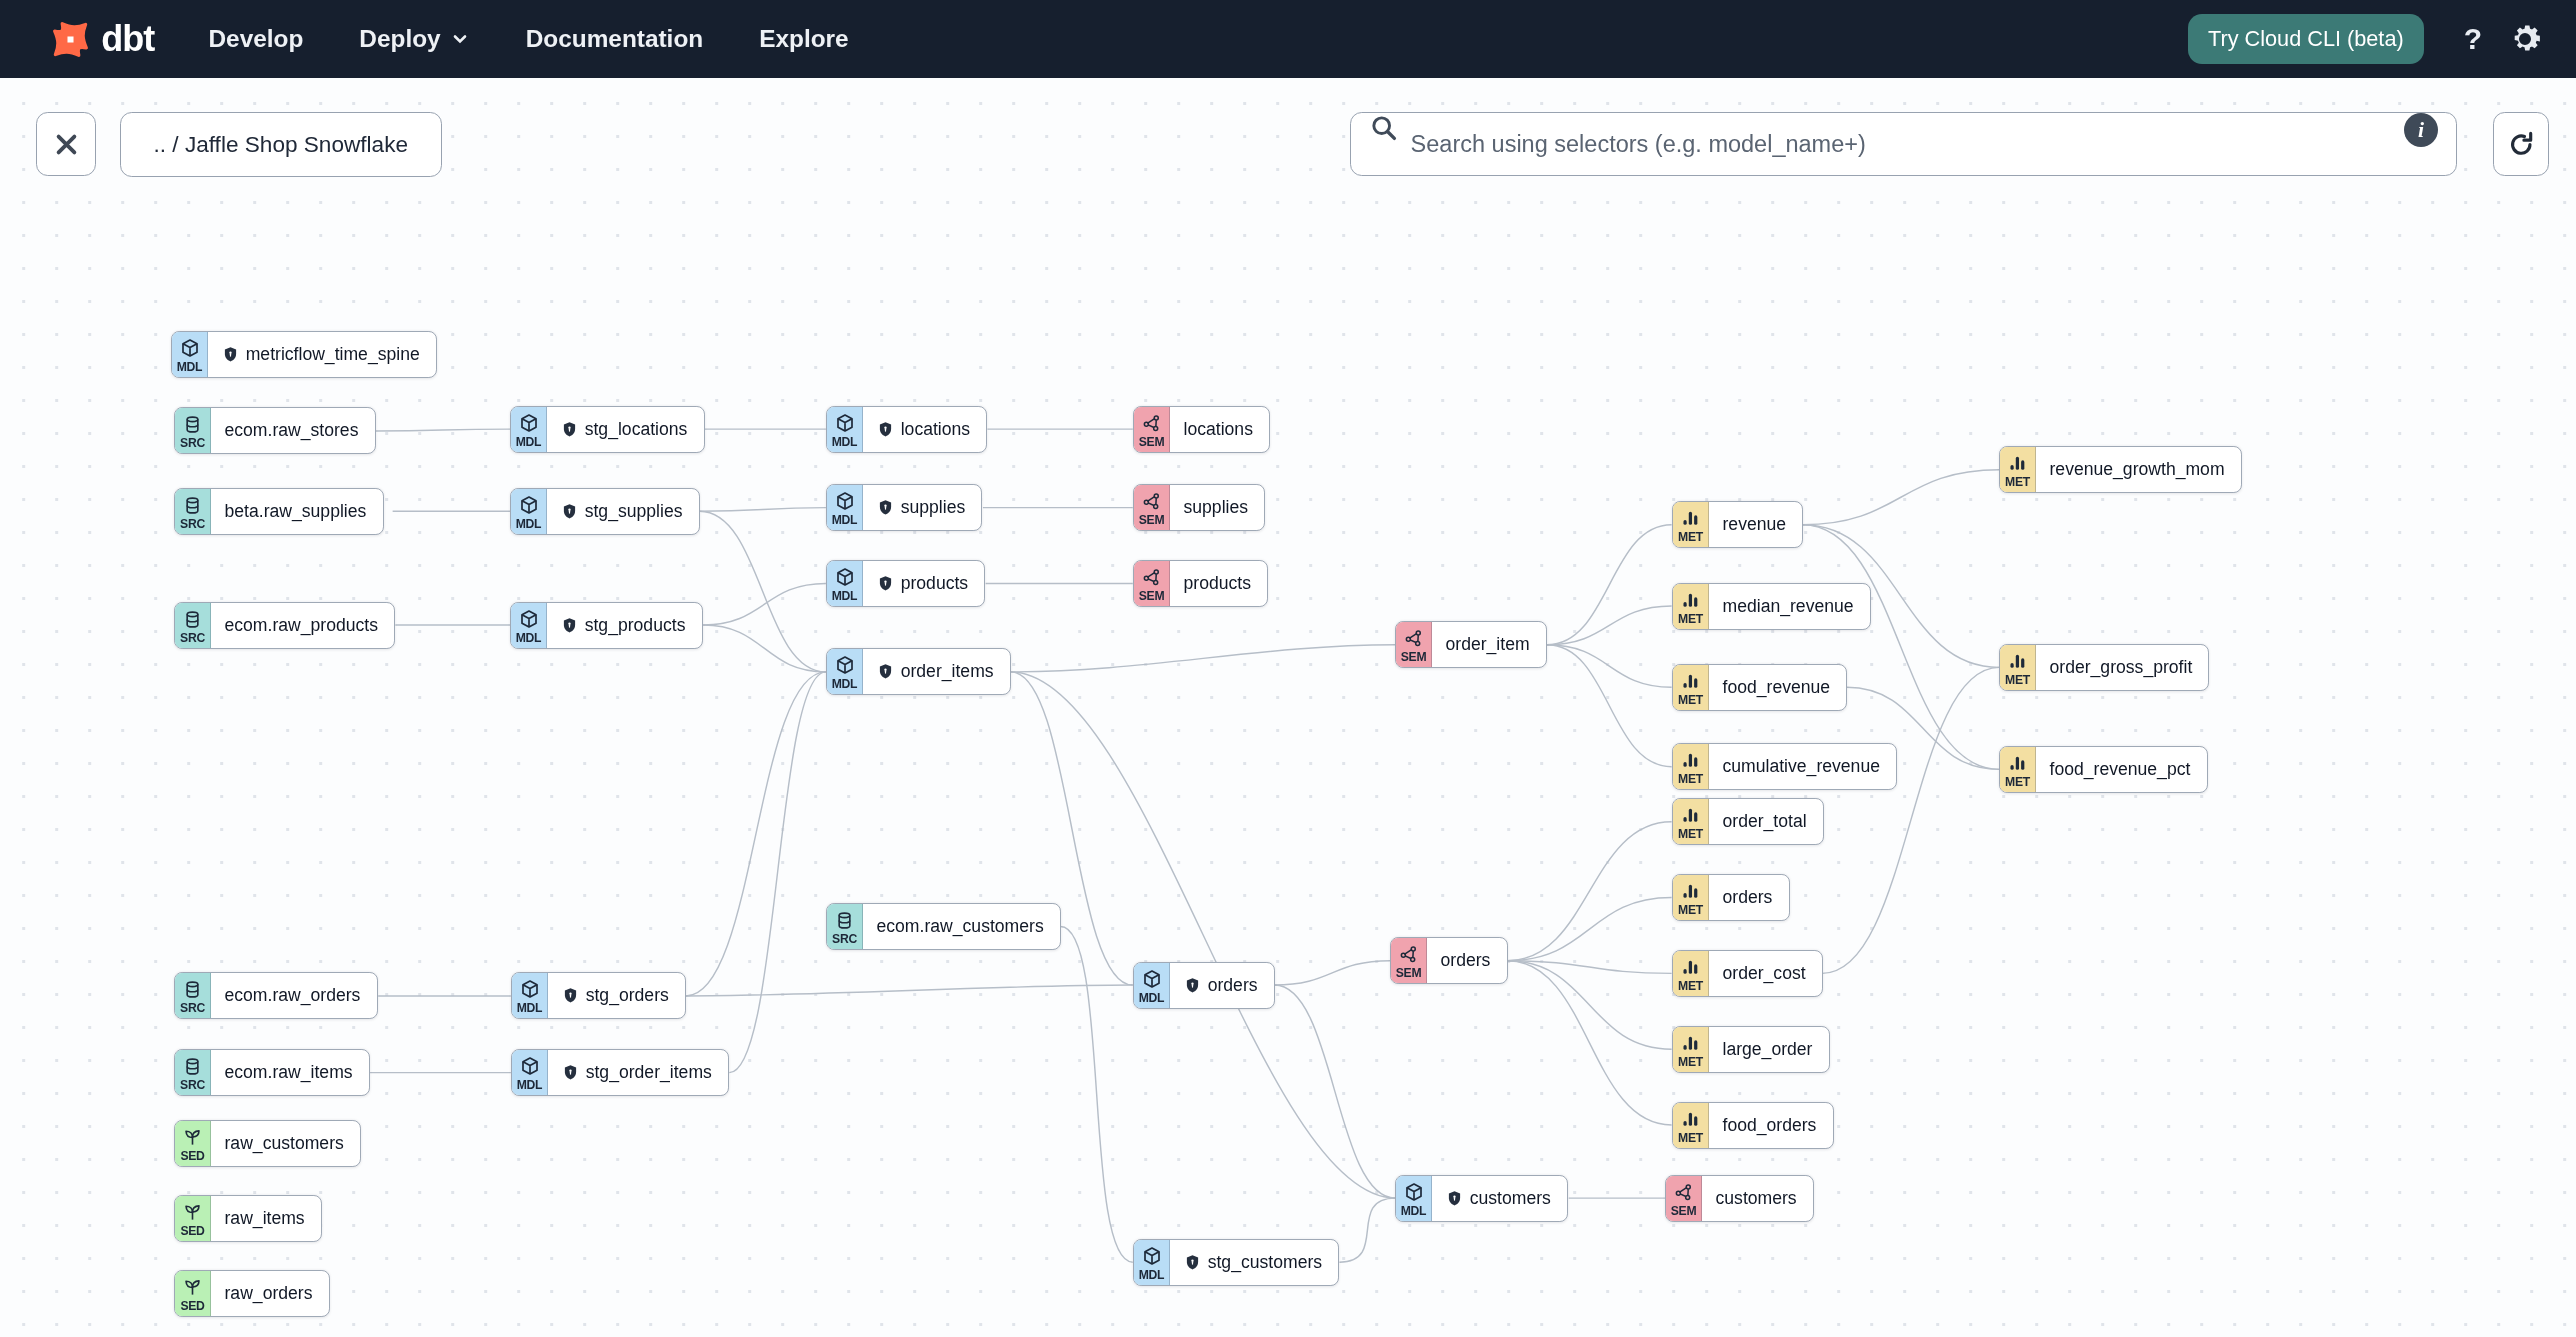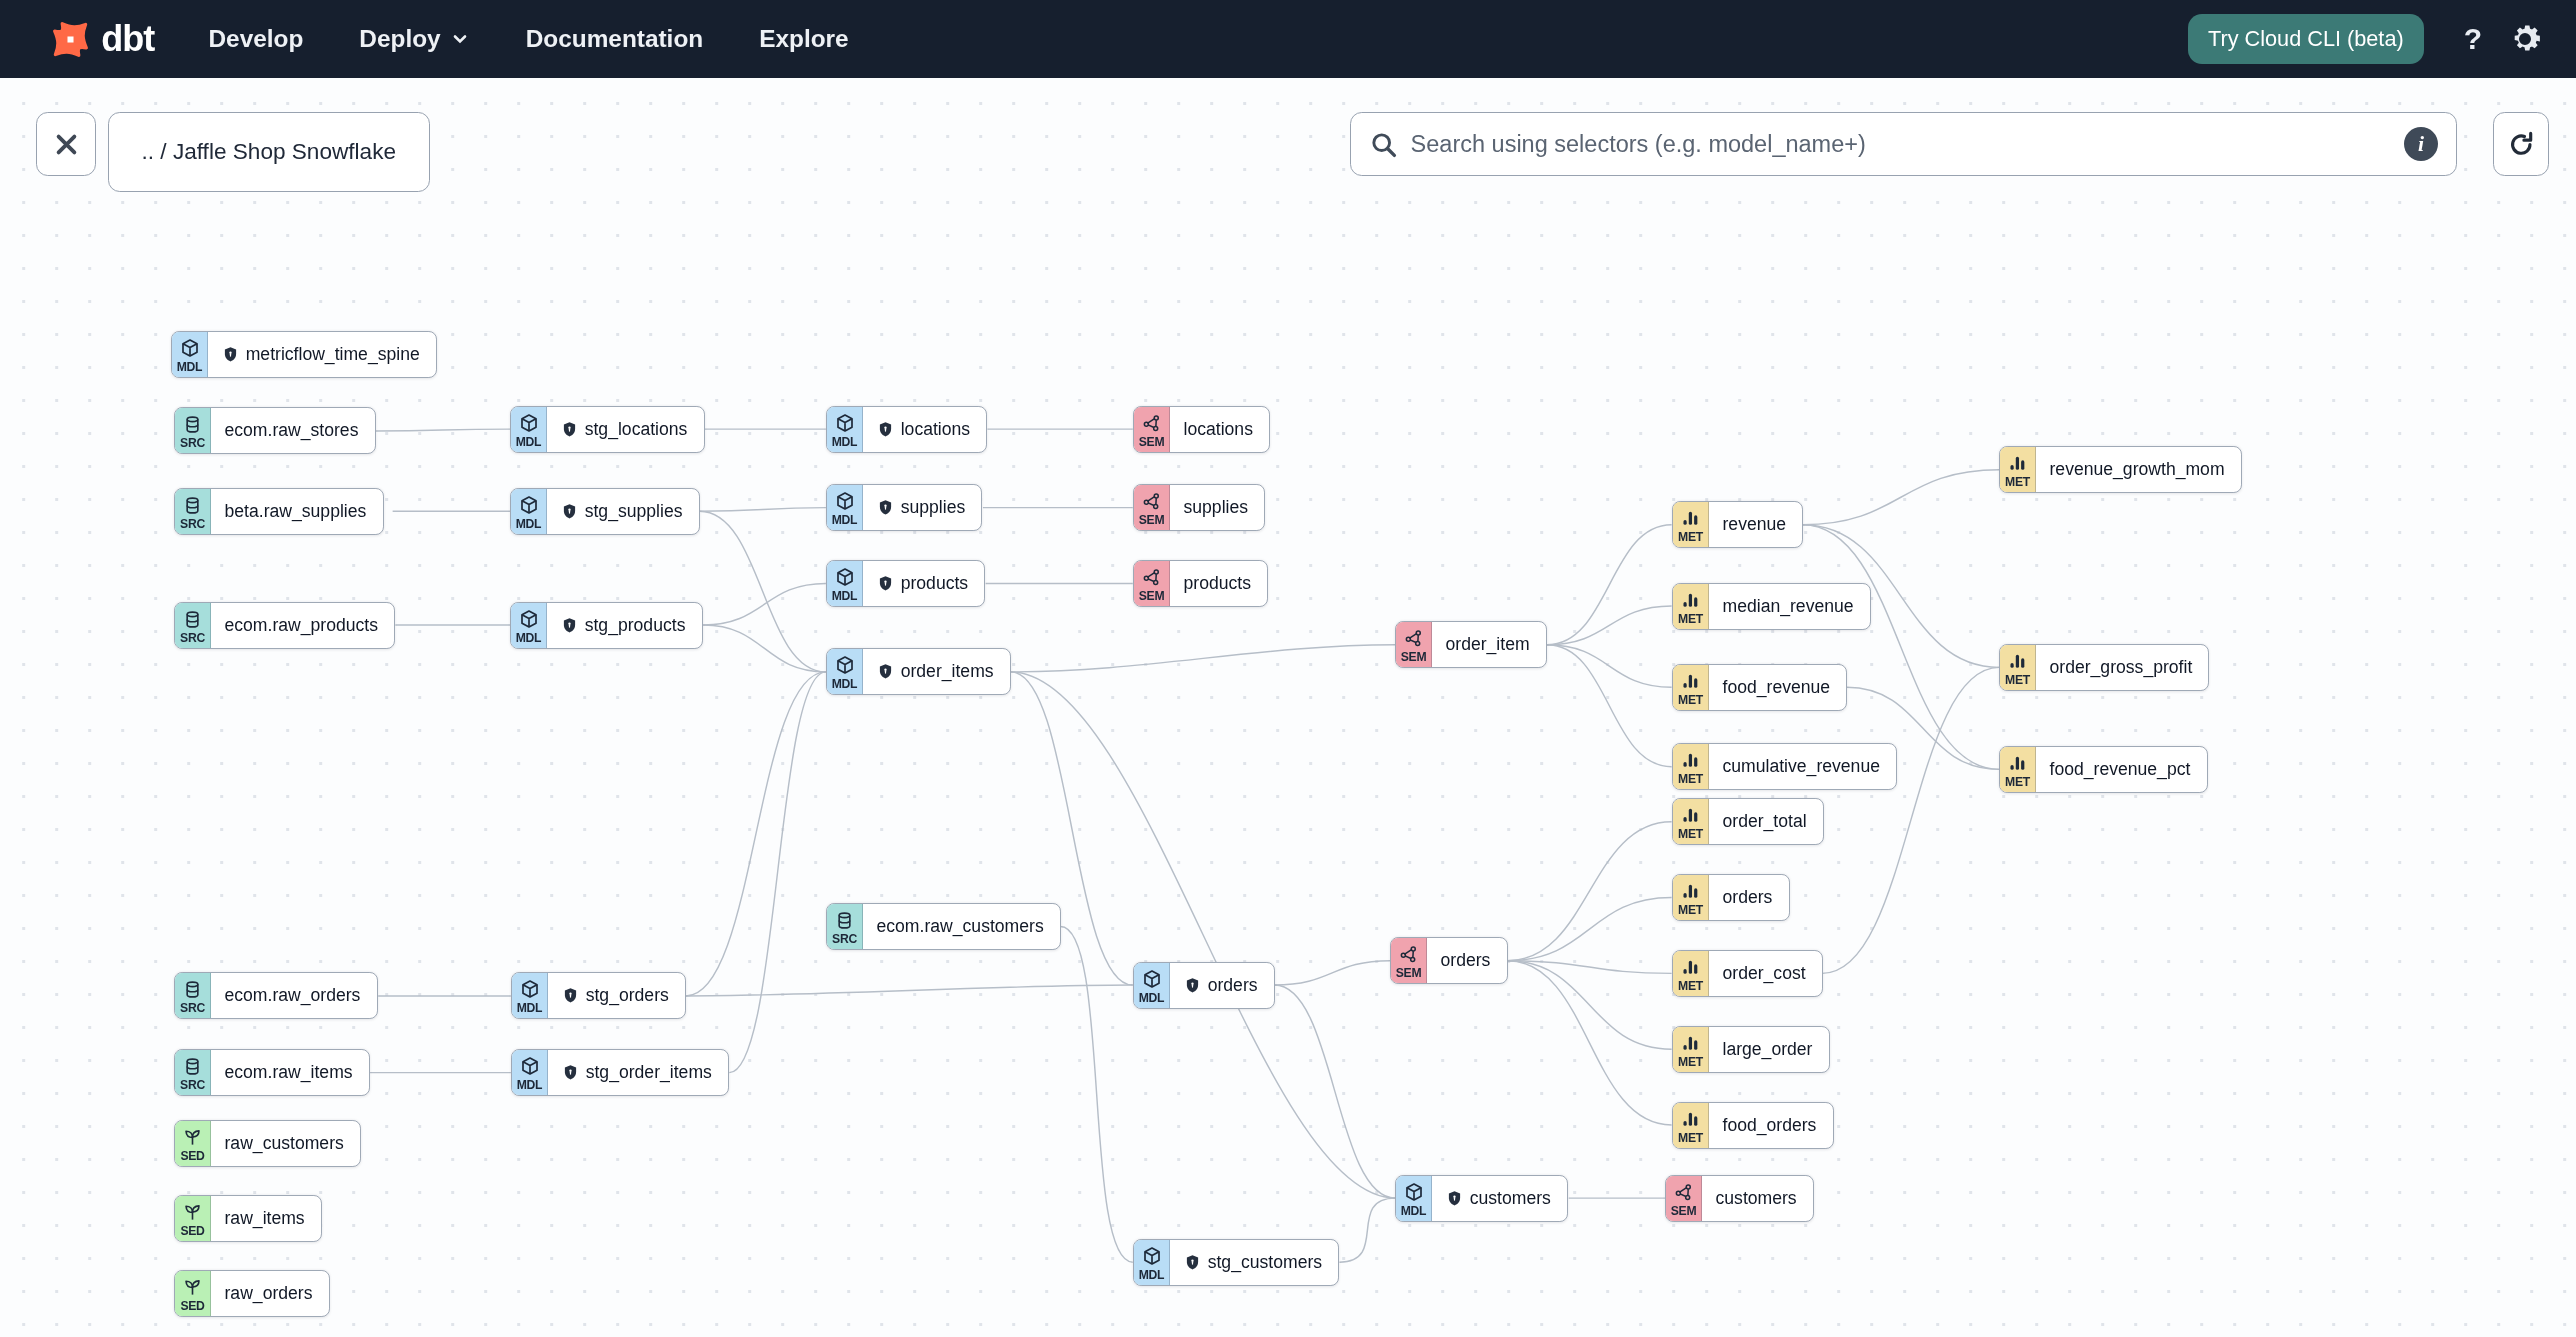--- a/index.html
+++ b/index.html
@@ -26,25 +26,25 @@
   
   .canvas { position:absolute; left:0; top:78px; width:2576px; height:1260px; background:#fcfdfe;
             background-image:radial-gradient(#e0e4ea 1.5px, transparent 1.6px);
             background-size:33px 33px; background-position:7.2px 9px; }
   #edges { position:absolute; left:0; top:0; width:2576px; height:1260px; z-index:1; pointer-events:none; }
 
   
   .tbtn { position:absolute; top:34px; height:64px; background:#ffffff; border:1.4px solid #98a2b0;
           border-radius:11.7px; display:flex; align-items:center; justify-content:center; z-index:5; cursor:pointer; }
   .close-btn { left:36px; width:60px; }
-  .crumb-pill { position:absolute; top:34px; left:108px; height:80px; background:#ffffff; border:1.4px solid #98a2b0;
+  .crumb-pill { position:absolute; top:34px; left:120px; height:65px; background:#ffffff; border:1.4px solid #98a2b0;
                 border-radius:11.7px; display:flex; align-items:center; padding:0 32.5px; z-index:5;
                 font-size:22.6px; color:#202938; cursor:pointer; }
   .search-wrap { position:absolute; top:34px; left:1350px; width:1107px; height:64px; background:#ffffff;
-                 border:1.4px solid #98a2b0; border-radius:11.7px; display:flex; align-items:center; z-index:5; padding:0 18px; }
+                 border:1.4px solid #98a2b0; border-radius:11.7px; display:flex; z-index:5; padding:0 18px; }
   .search-wrap input { flex:1; border:none; outline:none; font-size:23.5px; color:#202938; margin-left:12.6px;
                        font-family:"Liberation Sans", sans-serif; background:transparent; }
   .search-wrap input::placeholder { color:#5a6472; opacity:1; }
   .info-dot { width:34px; height:34px; border-radius:50%; background:#3f4a58; color:#ffffff; font-size:21.7px;
               font-weight:700; display:flex; align-items:center; justify-content:center; cursor:pointer;
               font-family:"Liberation Serif", serif; font-style:italic; }
   .refresh-btn { left:2493px; width:56px; }
 
   
   .node { position:absolute; height:47px; display:inline-flex; align-items:stretch; background:#ffffff;

